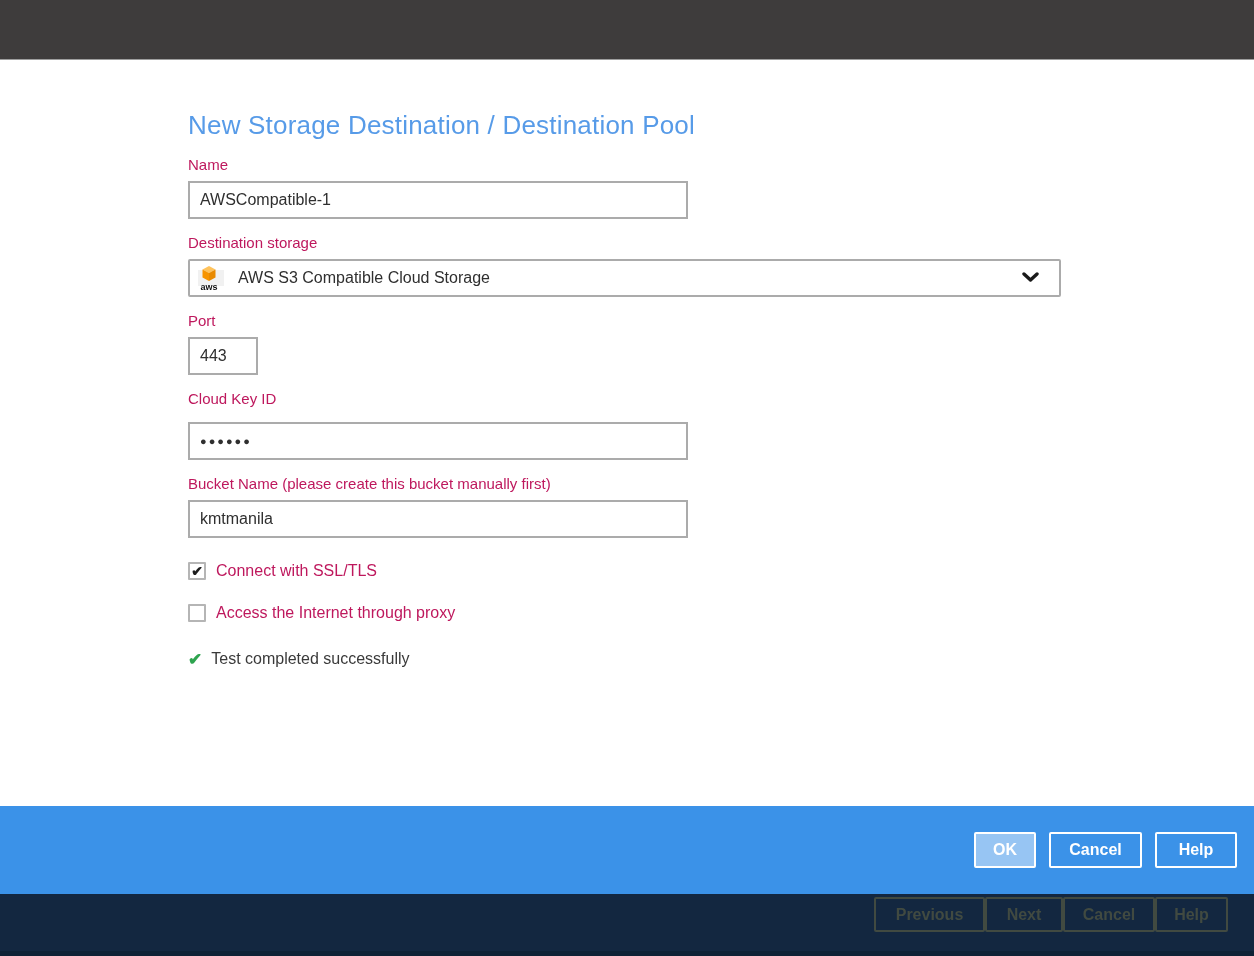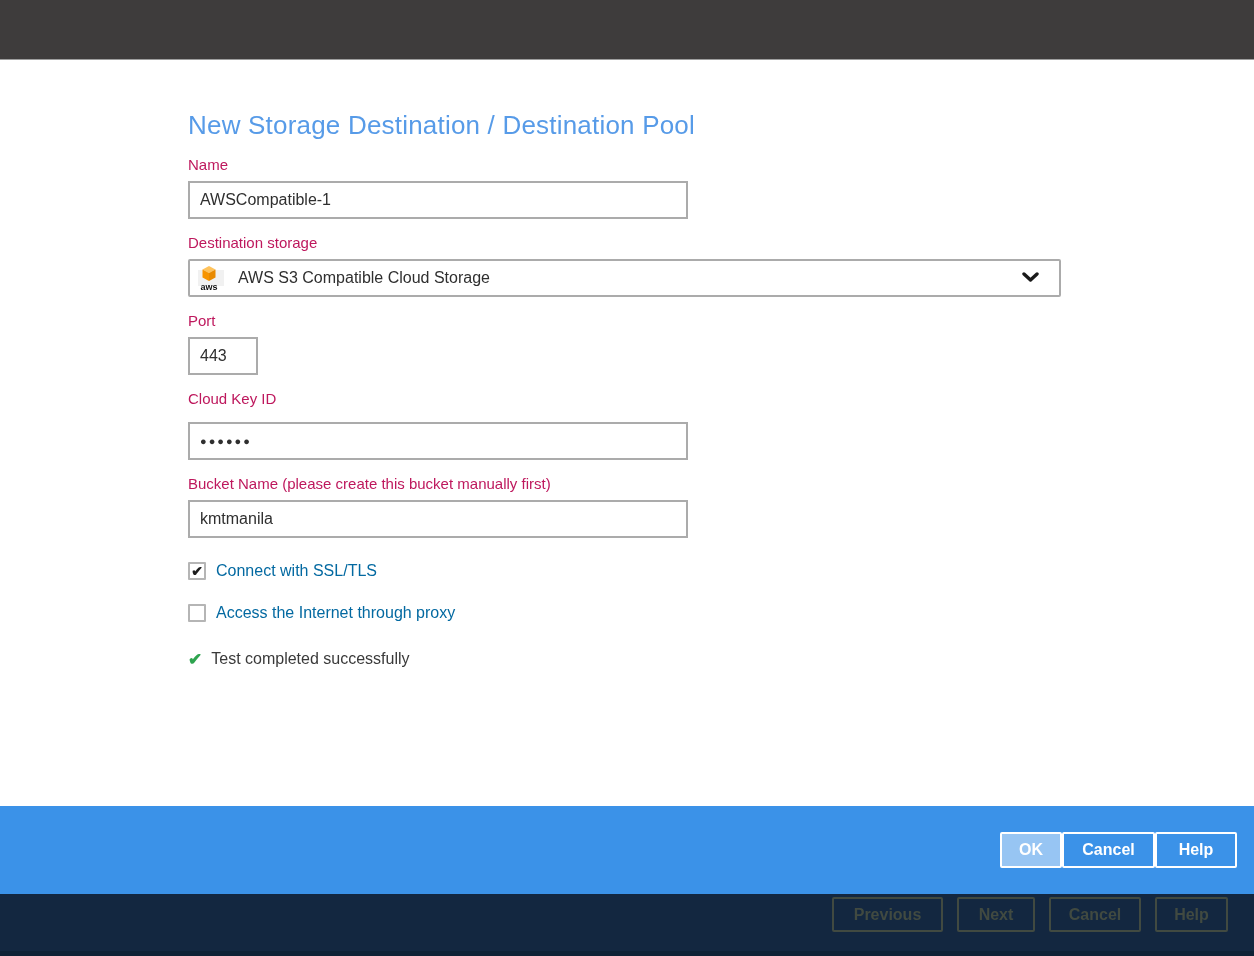--- a/index.html
+++ b/index.html
@@ -103,21 +103,21 @@
     border: 2px solid #b5b5b5;
     border-radius: 1px;
     background: #ffffff;
     margin-right: 10px;
     display: flex; align-items: center; justify-content: center;
     font-size: 14px;
     font-weight: bold;
     color: #1c1c1c;
     line-height: 1;
   }
-  .checkbox-label { font-size: 16px; color: #0369a1; }
+  .checkbox-label { font-size: 16px; color: #be185d; }
 
   
   .status-row {
     display: flex;
     align-items: center;
     margin-top: 28px;
   }
   .status-check {
     color: #2ea44f;
     font-size: 17px;
@@ -127,20 +127,21 @@
   }
   .status-text { font-size: 16px; color: #3a3a3a; }
 
   
   .dialog-footer {
     flex: 0 0 88px;
     background: #3b92e8;
     display: flex;
     align-items: center;
     justify-content: flex-end;
+    gap: 13px;
     padding-right: 17px;
   }
   .btn {
     height: 36px;
     border: 2px solid #ffffff;
     border-radius: 2px;
     background: transparent;
     color: #ffffff;
     font-family: "Liberation Sans", sans-serif;
     font-size: 16px;
@@ -152,21 +153,20 @@
   .btn-cancel { min-width: 93px; }
   .btn-help { min-width: 82px; }
 
   
   .wizard-footer {
     flex: 0 0 62px;
     background: #132740;
     display: flex;
     align-items: flex-start;
     justify-content: flex-end;
-    gap: 14px;
     padding: 3px 26px 0 0;
     border-bottom: 5px solid #0e2135;
   }
   .btn-disabled {
     height: 35px;
     border: 2px solid #414a41;
     border-radius: 2px;
     background: transparent;
     color: #414a41;
     font-family: "Liberation Sans", sans-serif;

